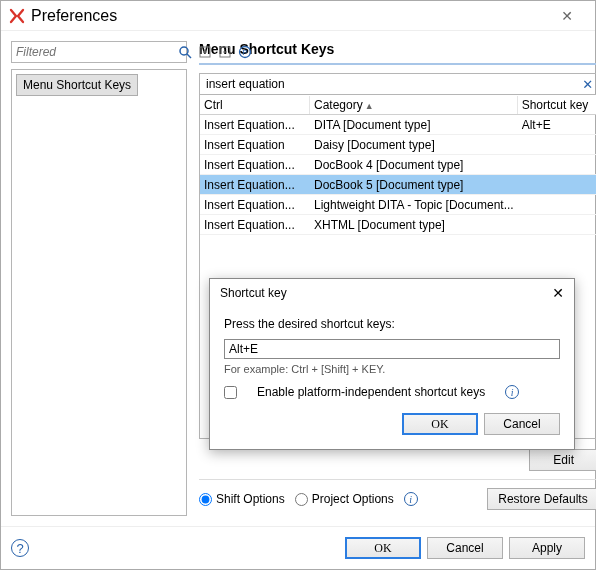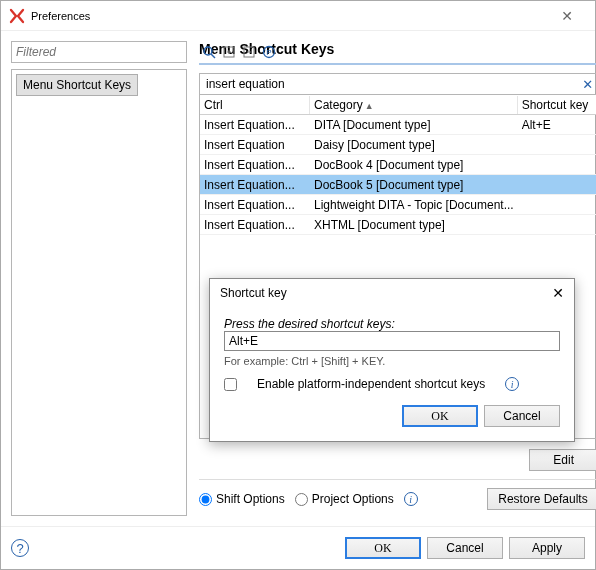--- a/index.html
+++ b/index.html
@@ -1,24 +1,24 @@
 <!DOCTYPE html>
 <html><head>
 <meta charset="utf-8">
 <style>
 * { box-sizing: border-box; margin: 0; padding: 0; }
 body { font-family: "Segoe UI", Tahoma, sans-serif; font-size: 12px; background: #fff; color: #000; }
 .window { width: 596px; height: 570px; border: 1px solid #aaa; display: flex; flex-direction: column; }
 .titlebar { height: 30px; display: flex; align-items: center; padding: 0 8px; border-bottom: 1px solid #eee; }
 .app-icon { width: 16px; height: 16px; margin-right: 6px; }
-.title { flex: 1; font-size: 11px; }
+.title { flex: 1; font-size: 16px; }
 .tb-close { width: 40px; text-align: center; color: #666; font-size: 14px; cursor: pointer; }
 .body { flex: 1; display: flex; padding: 10px; gap: 12px; position: relative; }
 .left-pane { width: 176px; display: flex; flex-direction: column; }
-.filter-row { display: flex; align-items: center; border: 1px solid #b5b5b5; height: 22px; position: relative; gap: 24px; }
+.filter-row { display: flex; align-items: center; border: 1px solid #b5b5b5; height: 22px; position: relative; }
 .filter-input { flex: 1; border: none; outline: none; font-size: 12px; padding: 2px 4px; color: #888; font-style: italic; }
 .filter-icons { display: flex; gap: 4px; align-items: center; padding-right: 2px; }
 .icon-btn { width: 16px; height: 16px; display: flex; align-items: center; justify-content: center; color: #2862ab; cursor: pointer; }
 .tree { flex: 1; border: 1px solid #b5b5b5; margin-top: 6px; padding: 2px; }
 .tree-item { background: #e1e1e1; border: 1px solid #adadad; padding: 3px 6px; display: inline-block; margin: 2px; }
 .right-pane { flex: 1; display: flex; flex-direction: column; }
 .section-title { font-size: 14px; font-weight: 600; padding-bottom: 6px; border-bottom: 2px solid #a8c6e8; margin-bottom: 8px; }
 .search-row { display: flex; border: 1px solid #b5b5b5; height: 22px; align-items: center; }
 .search-input { flex: 1; border: none; outline: none; padding: 2px 6px; font-size: 12px; }
 .search-x { width: 20px; text-align: center; color: #2862ab; cursor: pointer; font-size: 13px; }
@@ -39,21 +39,21 @@
 .options-row { display: flex; align-items: center; gap: 10px; padding: 8px 0 6px 0; border-top: 1px solid #ddd; margin-top: 8px; }
 .radio { display: flex; align-items: center; gap: 4px; }
 .radio input { margin: 0; }
 .info-icon { width: 14px; height: 14px; border: 1px solid #2862ab; border-radius: 50%; color: #2862ab; font-size: 10px; display: flex; align-items: center; justify-content: center; font-style: italic; font-family: serif; }
 .footer { display: flex; justify-content: flex-end; gap: 6px; padding: 10px; border-top: 1px solid #eee; align-items: center; }
 .help-icon { width: 18px; height: 18px; border: 1.5px solid #2862ab; border-radius: 50%; color: #2862ab; display: flex; align-items: center; justify-content: center; margin-right: auto; font-size: 13px; cursor: pointer; }
 .dialog-overlay { position: absolute; left: 208px; top: 247px; width: 366px; border: 1px solid #888; background: #fff; box-shadow: 0 3px 12px rgba(0,0,0,0.3); z-index: 10; }
 .dlg-title { display: flex; align-items: center; padding: 6px 10px; font-size: 12px; }
 .dlg-close { margin-left: auto; font-size: 14px; cursor: pointer; }
 .dlg-body { padding: 10px 14px 14px 14px; }
-.dlg-label { margin-bottom: 0; font-style: italic; }
+.dlg-label { margin-bottom: 8px; }
 .dlg-input-row { display: flex; gap: 6px; }
 .dlg-input { flex: 1; border: 1px solid #888; height: 20px; padding: 1px 4px; font-size: 12px; }
 .dlg-hint { font-size: 11px; color: #555; margin-top: 4px; }
 .dlg-chk-row { display: flex; align-items: center; gap: 20px; margin-top: 10px; }
 .dlg-chk-row input { margin: 0; }
 .dlg-btns { display: flex; justify-content: flex-end; gap: 6px; margin-top: 14px; }
 svg { display: block; }
 </style>
 </head>
 <body>

